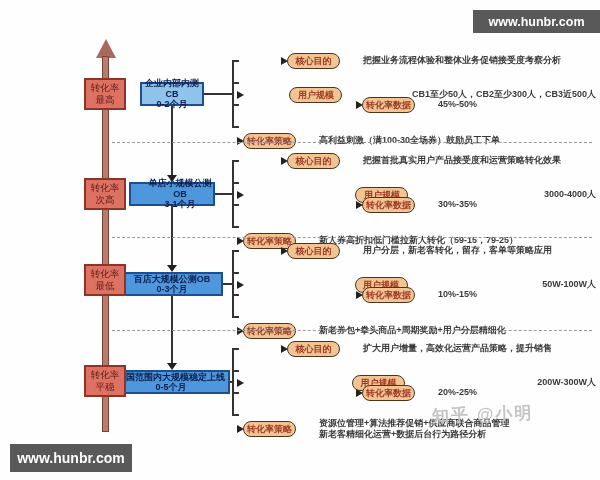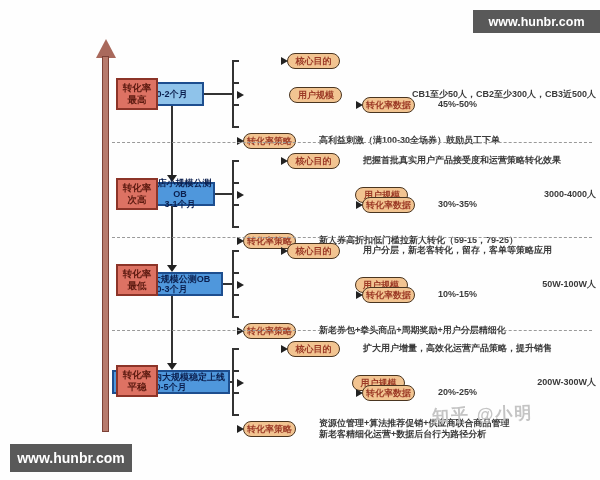--- a/index.html
+++ b/index.html
@@ -9,23 +9,23 @@
   
   .tl-shaft { position:absolute; left:102px; top:56px; width:7px; height:376px;
               background:#b87b6d; border:1px solid #7d4237; }
   .tl-head  { position:absolute; left:96px; top:39px; width:0; height:0;
               border-left:10px solid transparent; border-right:10px solid transparent;
               border-bottom:19px solid #a9695c; }
 
   
   .level-box { position:absolute; left:84px; width:42px; height:32px;
                background:#dd7263; border:2px solid #8c3428; color:#5c1a10;
-               font-size:9.5px; font-weight:bold; line-height:1.25; text-align:center;
+               font-size:9.5px; font-weight:normal; line-height:1.25; text-align:center;
                display:flex; align-items:center; justify-content:center;
-               white-space:pre-line; z-index:3;margin-left:32px; }
+               white-space:pre-line; z-index:3; }
 
   
   .sec { position:absolute; left:0; width:600px; height:96px; }
   .row { position:absolute; left:237px; right:4px; height:16px;
          display:flex; align-items:center; }
   .row-0{top:0;margin-left:44px;} .row-1{top:34px;justify-content:space-between;} .row-2{top:44px;justify-content:center;} .row-3{top:80px;}
   .arrowhead { width:0; height:0; border-top:4px solid transparent;
                border-bottom:4px solid transparent; border-left:7px solid #222;
                flex:0 0 auto; }
   .pill { width:53px; height:16px; margin-left:-1px; flex:0 0 auto;
@@ -78,31 +78,33 @@
 最高</div>
   <div class="level-box" style="top:178px;">转化率
 次高</div>
   <div class="level-box" style="top:264px;">转化率
 最低</div>
   <div class="level-box" style="top:365px;">转化率
 平稳</div>
 
   <div class="sec" style="top:53px;">
     <div class="stage first" style="left:140px; width:64px;">
+      <div>企业内部内测CB</div>
       <div>0-2个月</div>
     </div>
     <div class="box-conn" style="left:204px; width:28px;"></div>
     <div class="spine"></div>
     <div class="hline hl-0"></div>
     <div class="hline hl-1"></div>
     <div class="hline hl-2"></div>
     <div class="hline hl-3"></div>
     <div class="row row-0">
       <div class="arrowhead"></div>
       <div class="pill">核心目的</div>
+      <div class="desc">把握业务流程体验和整体业务促销接受度考察分析</div>
     </div>
     <div class="row row-1">
       <div class="arrowhead"></div>
       <div class="pill">用户规模</div>
       <div class="desc">CB1至少50人，CB2至少300人，CB3近500人</div>
     </div>
     <div class="row row-2">
       <div class="arrowhead"></div>
       <div class="pill">转化率数据</div>
       <div class="desc">45%-50%</div>

